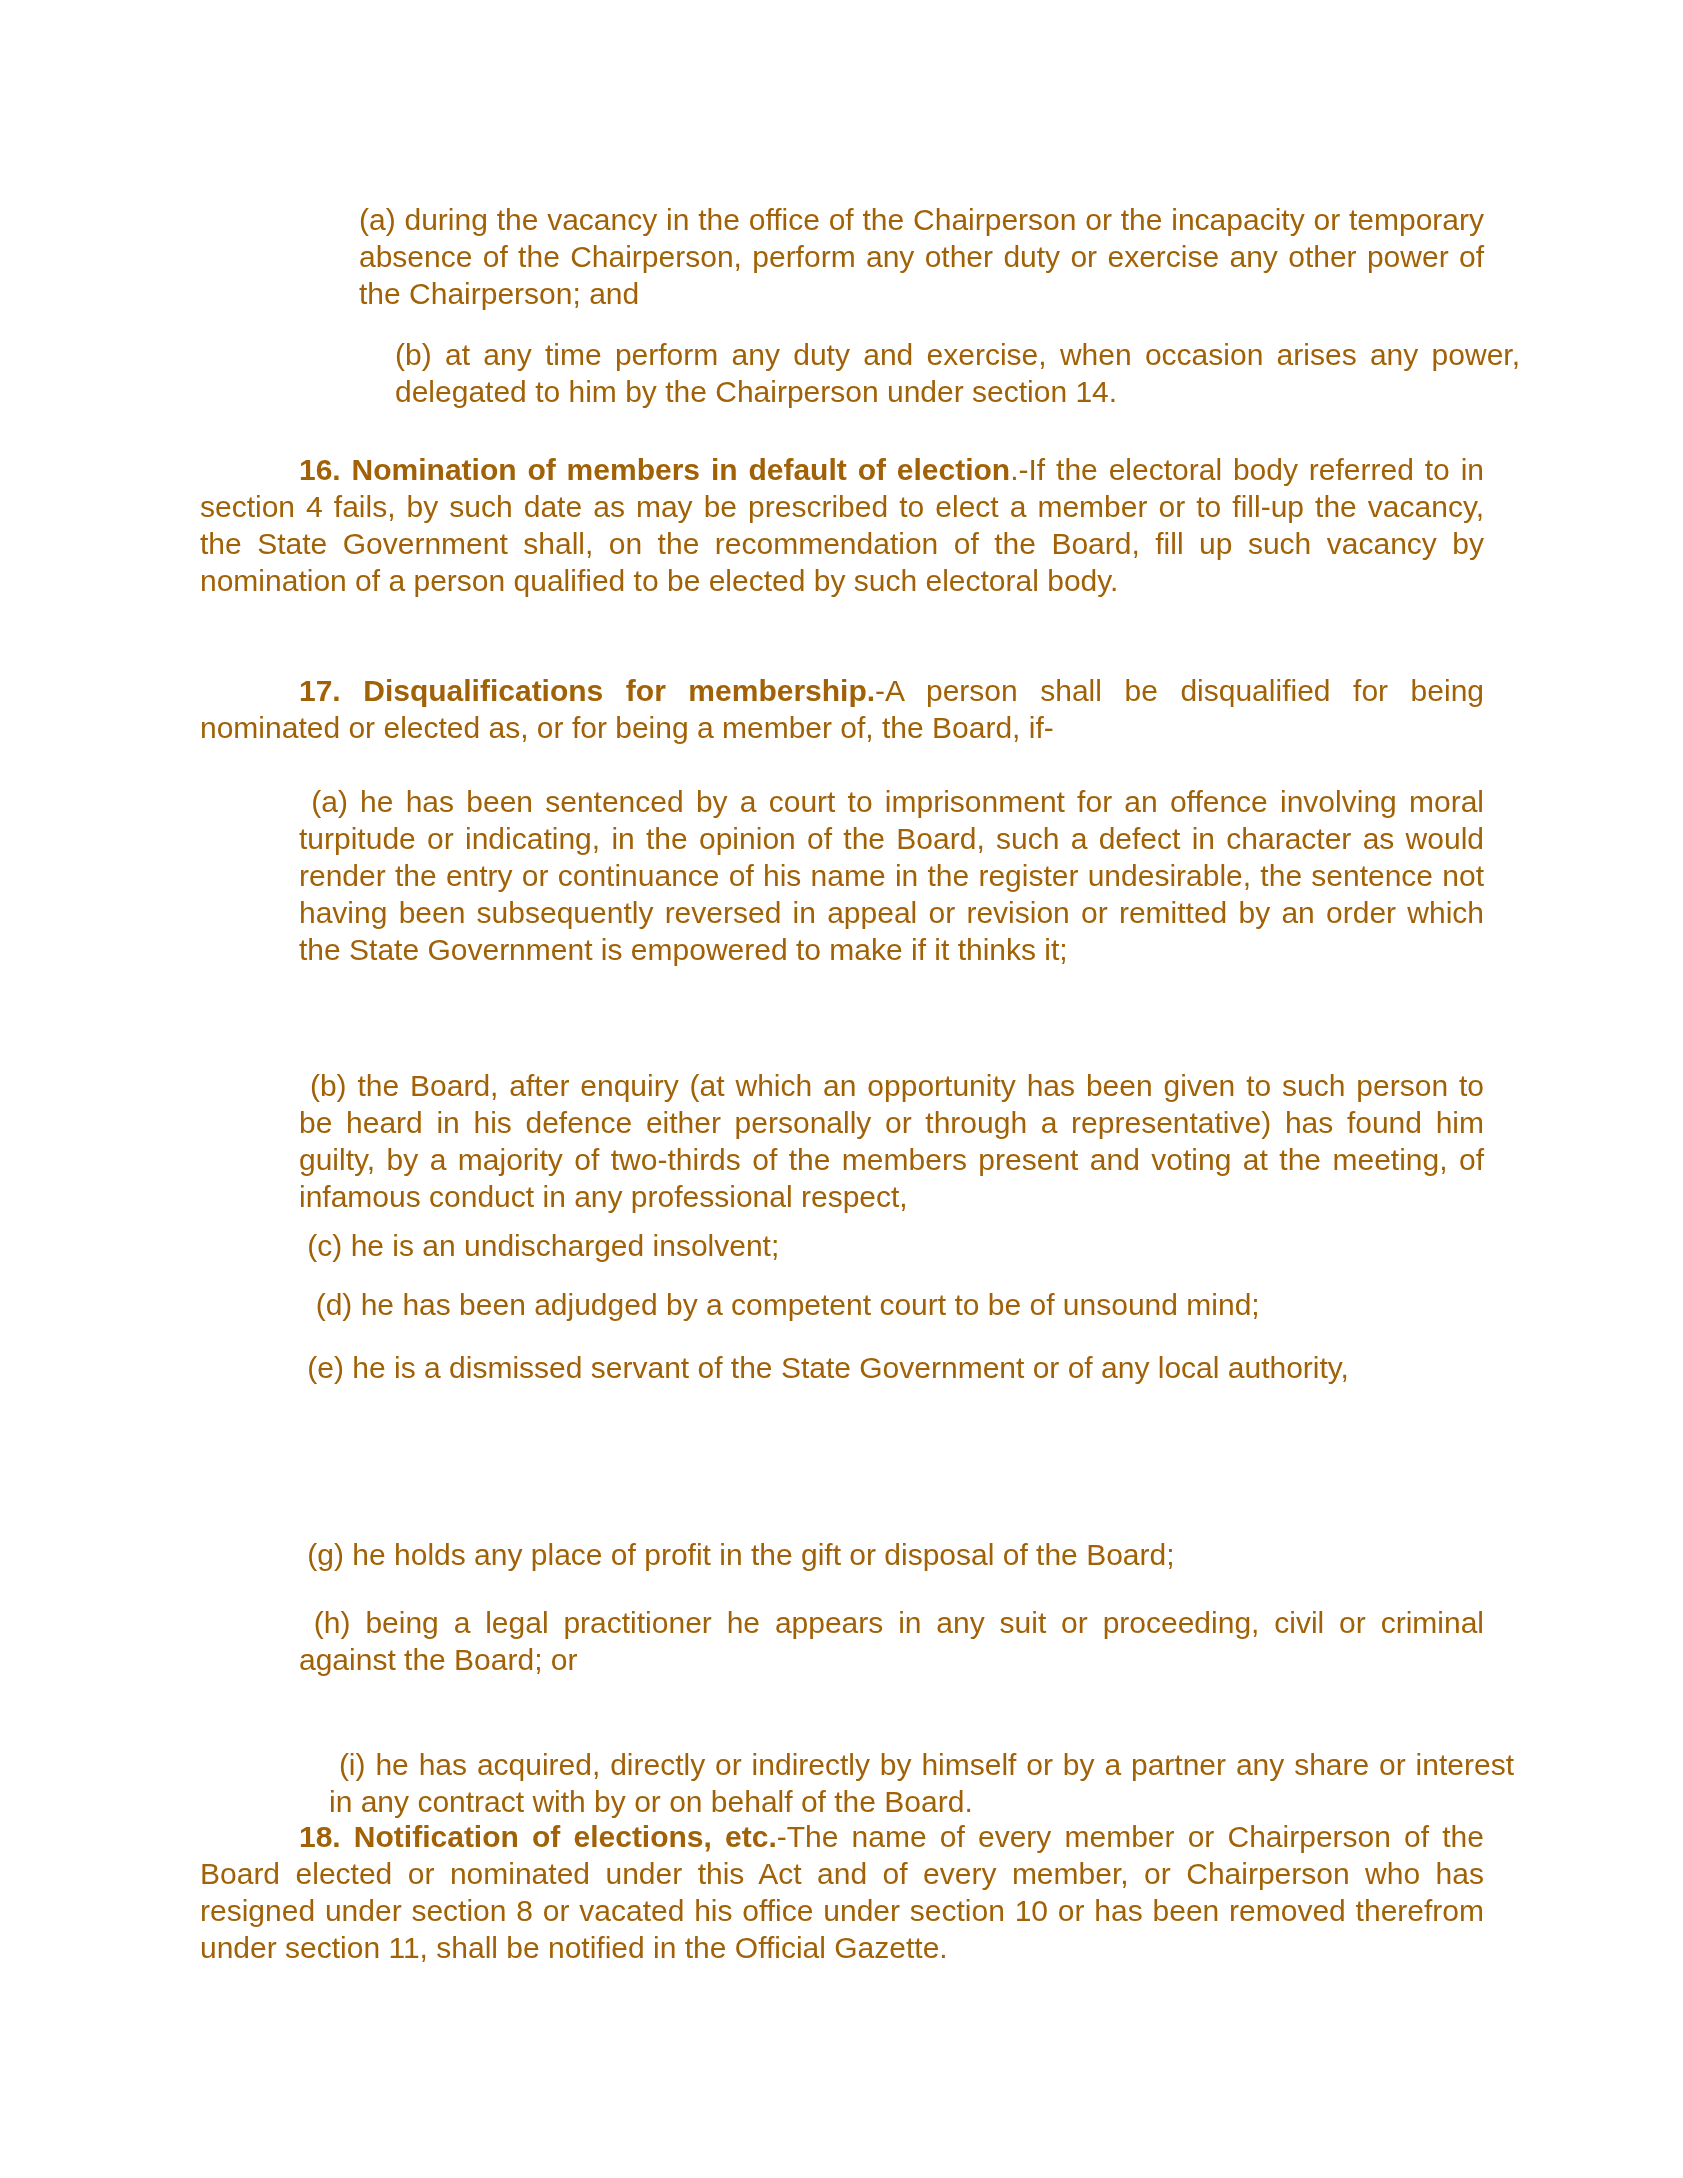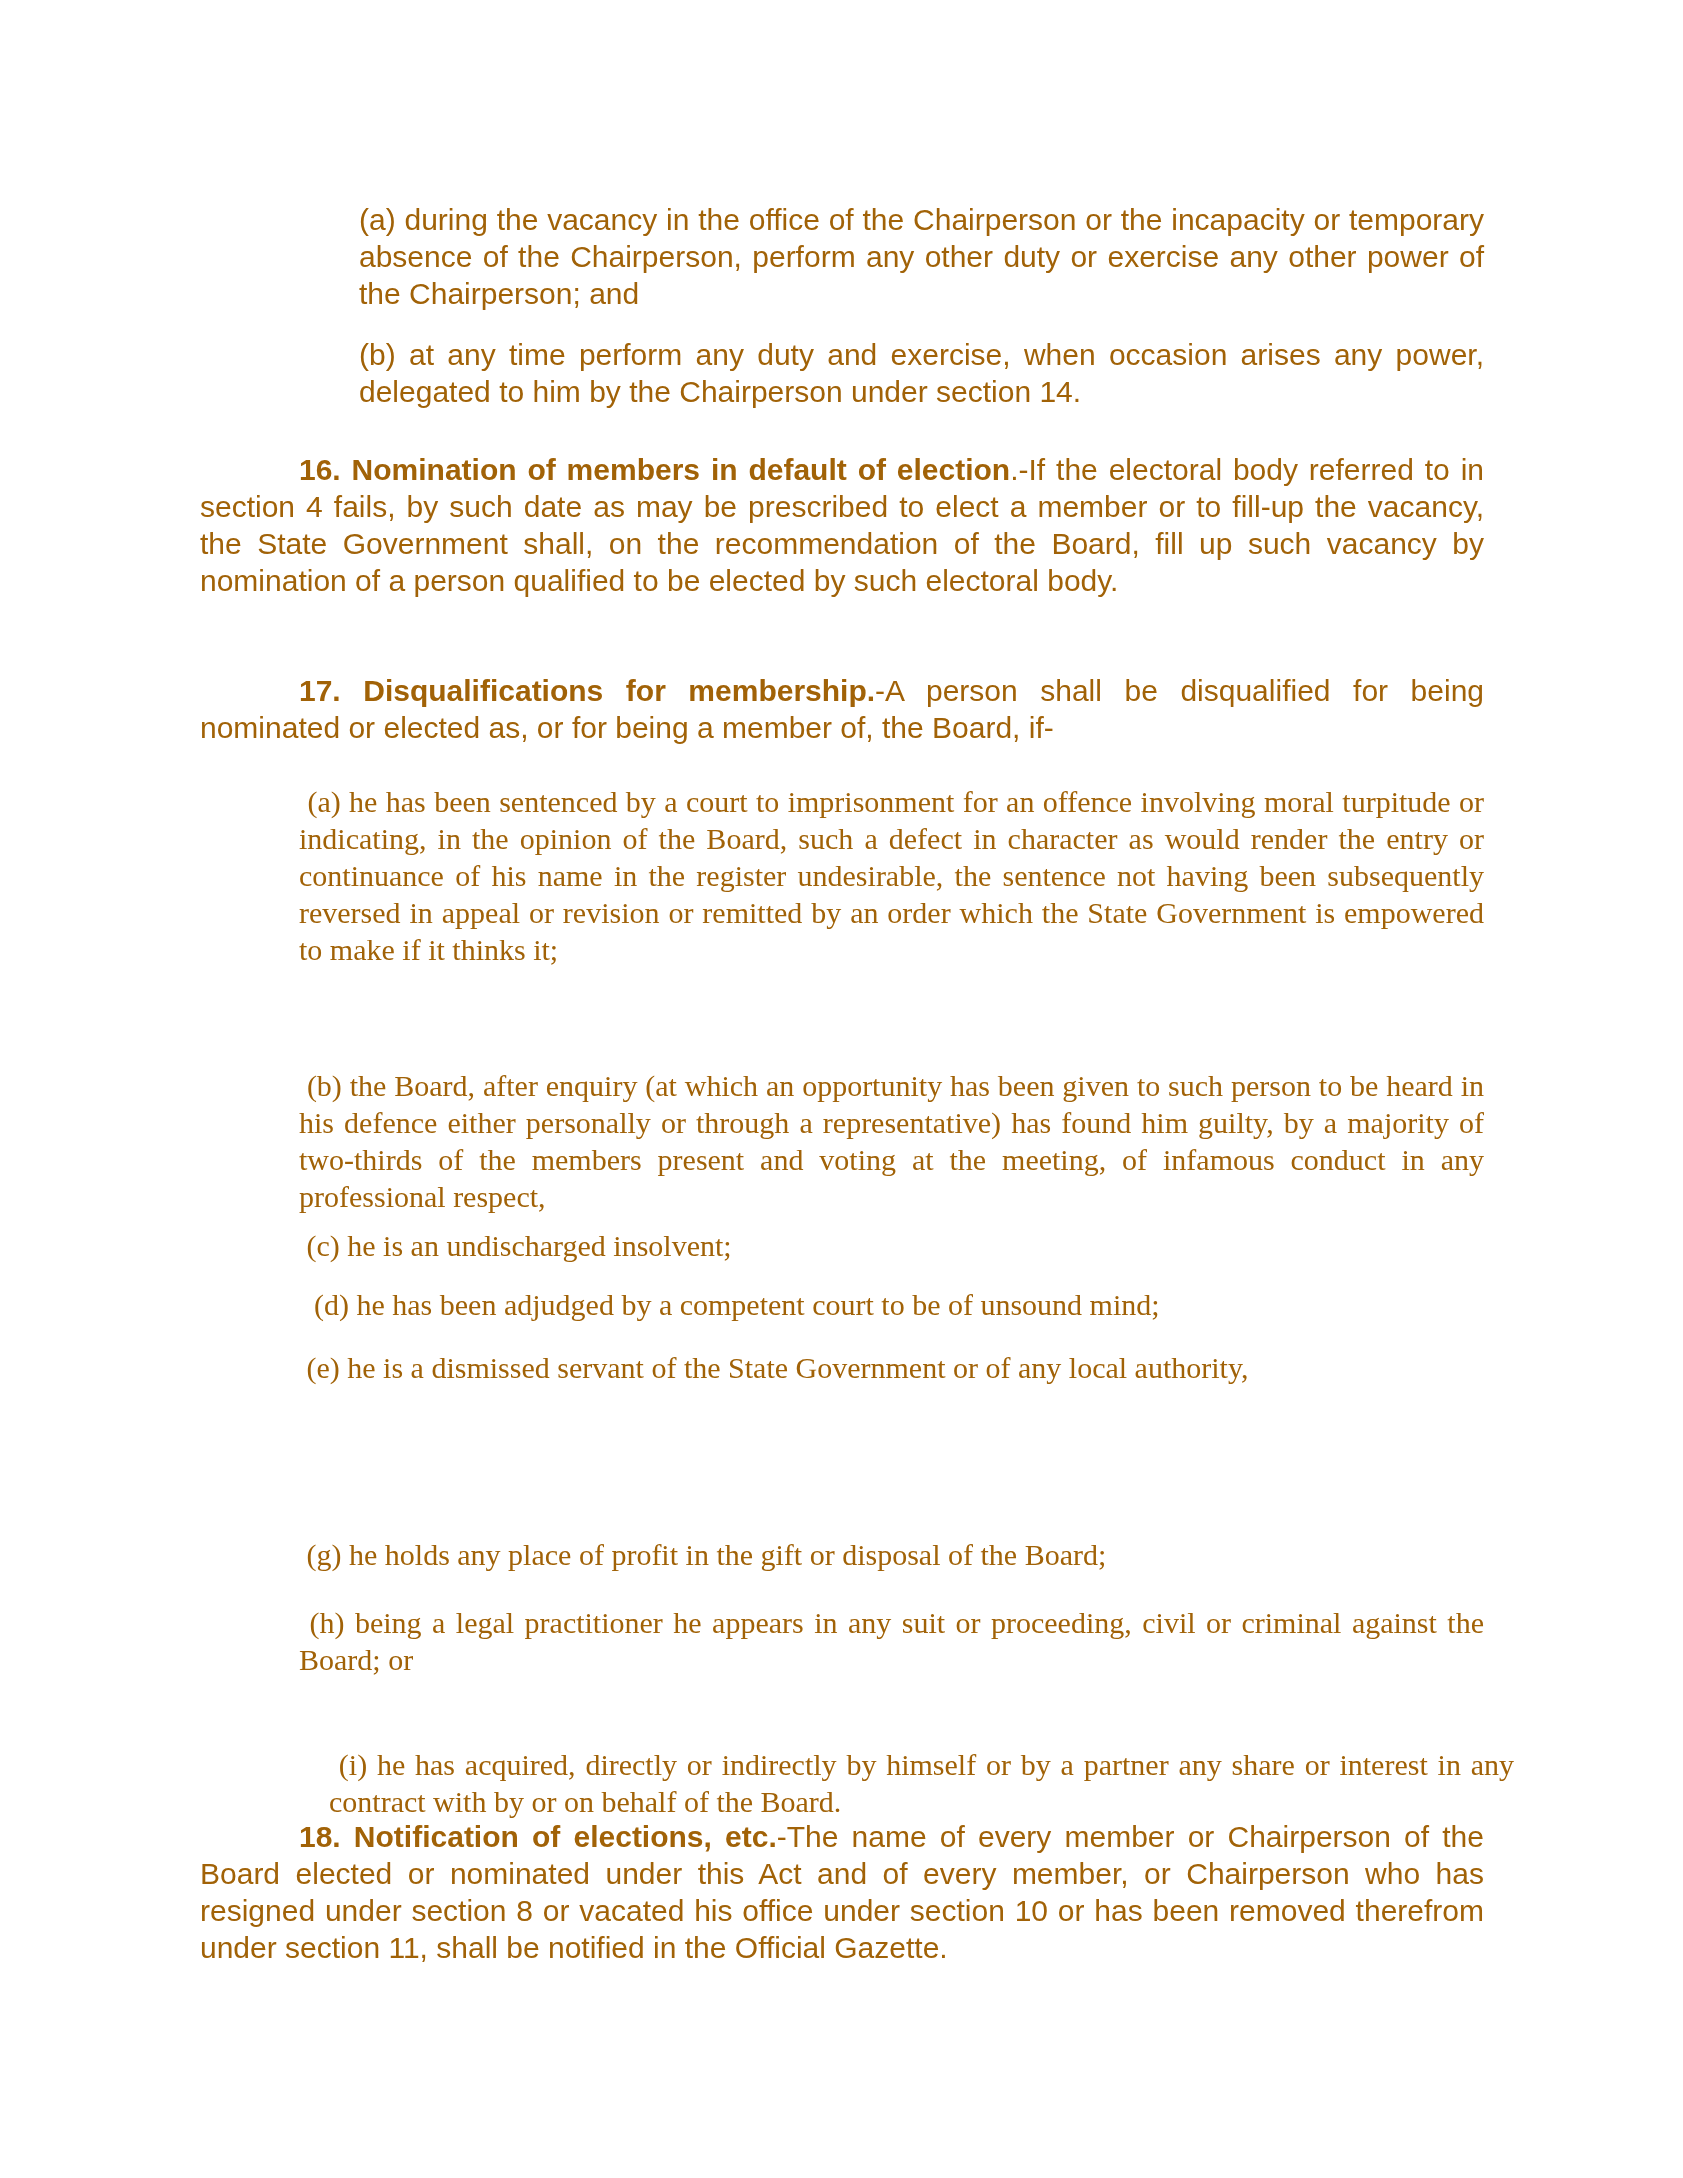--- a/index.html
+++ b/index.html
@@ -10,33 +10,33 @@
     font-family: "Liberation Sans", sans-serif;
     font-size: 30px; line-height: 37px;
   }
   .para {
     position: absolute; margin: 0;
     text-align: justify; text-align-last: left;
     white-space: normal;
   }
   .body-para { left: 200px; width: 1284px; text-indent: 99px; }
   .sub15 { left: 359px; width: 1125px; }
-  .sub17 { left: 299px; width: 1185px; font-family: Liberation Serif, serif; }
+  .sub17 { left: 299px; width: 1185px; }
   .lead { white-space: pre; }
   b { font-weight: bold; }
 </style>
 </head>
 <body>
 
 <div class="page">
 
   <p class="para sub15" style="top:201px;">
     <span>(a) during the vacancy in the office of the Chairperson or the incapacity or temporary absence of the Chairperson, perform any other duty or exercise any other power of the Chairperson; and</span>
   </p>
-  <p class="para sub15" style="top:336px;">
+  <p class="para sub15" style="top:336px;margin-left:36px;">
     <span>(b) at any time perform any duty and exercise, when occasion arises any power, delegated to him by the Chairperson under section 14.</span>
   </p>
 
   <p class="para body-para" style="top:451px;">
     <b>16. Nomination of members in default of election</b><span>.-If the electoral body referred to in section 4 fails, by such date as may be prescribed to elect a member or to fill-up the vacancy, the State Government shall, on the recommendation of the Board, fill up such vacancy by nomination of a person qualified to be elected by such electoral body.</span>
   </p>
 
   <p class="para body-para" style="top:672px;">
     <b>17. Disqualifications for membership.</b><span>-A person shall be disqualified for being nominated or elected as, or for being a member of, the Board, if-</span>
   </p>

